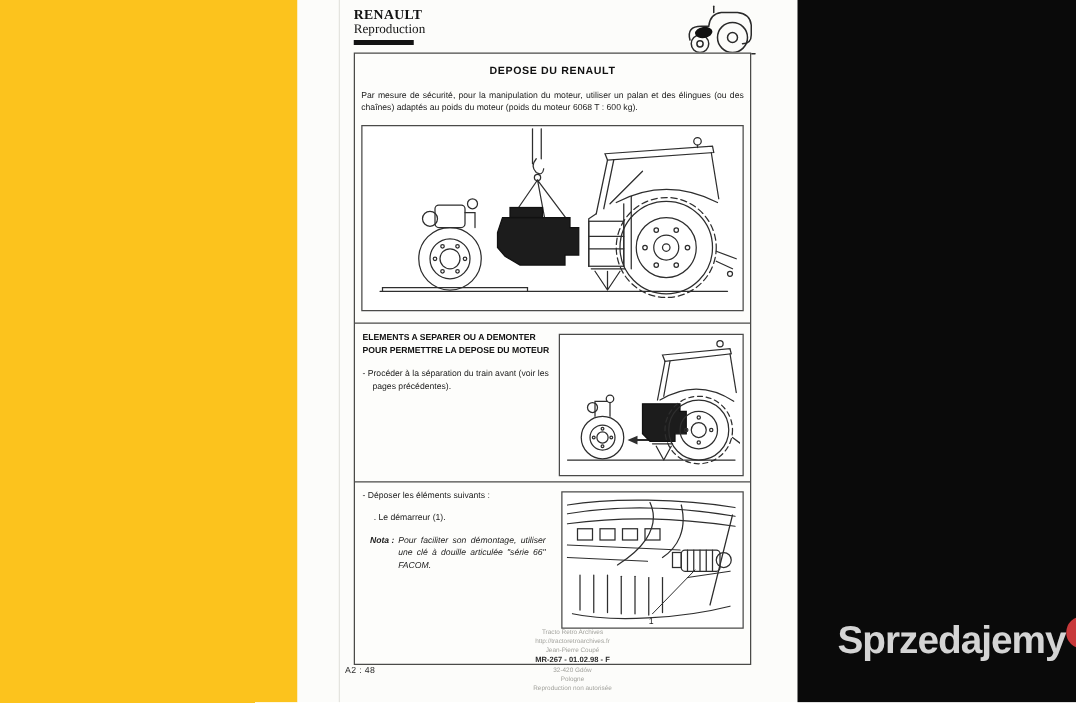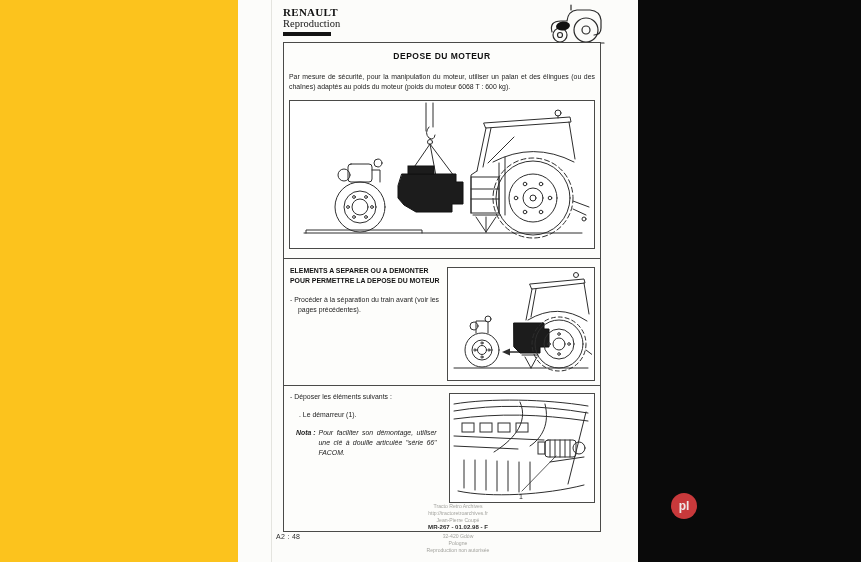--- a/index.html
+++ b/index.html
@@ -76,21 +76,21 @@
       <circle cx="14" cy="34" r="7"></circle>
         <circle cx="14" cy="34" r="2.5"></circle>
       <circle cx="40" cy="29" r="12"></circle>
         <circle cx="40" cy="29" r="4"></circle>
       <ellipse cx="17" cy="25" rx="7" ry="4.5" fill="#111" stroke="none" transform="rotate(-8 17 25)"></ellipse>
       <line x1="2" y1="42" x2="58" y2="42"></line>
     </svg>
 
     <div class="frame">
 
-      <div class="doc-title">DEPOSE DU MOTEUR</div>
+      <div class="doc-title">DEPOSE DU RENAULT</div>
       <div class="intro">Par mesure de sécurité, pour la manipulation du moteur, utiliser un palan et des élingues (ou des chaînes) adaptés au poids du moteur (poids du moteur 6068 T : 600 kg).</div>
 
       <div class="fig fig1">
         <svg width="302" height="145" viewBox="0 0 302 145" fill="none" stroke="#2e2e2e" stroke-width="1" stroke-linecap="round">
           <line x1="14" y1="132" x2="292" y2="132"></line>
           <path d="M16 132 L16 129 L132 129 L132 132"></path>
 
           <line x1="136" y1="2" x2="136" y2="30"></line>
             <line x1="143" y1="2" x2="143" y2="26"></line>
           <path d="M139 26 q-5 6 0 11 q5 3 6 -3"></path>
@@ -249,17 +249,18 @@
       <div>Jean-Pierre Coupé</div>
       <div class="ref">MR-267 - 01.02.98 - F</div>
       <div>32-420 Gdów</div>
       <div>Pologne</div>
       <div>Reproduction non autorisée</div>
     </div>
   </div>
 
   <div class="band-black">
     <div class="logo">
+      <span class="word">Sprzedajemy</span>
       <span class="badge">pl</span>
     </div>
   </div>
 
 </div>
 
 </body></html>

